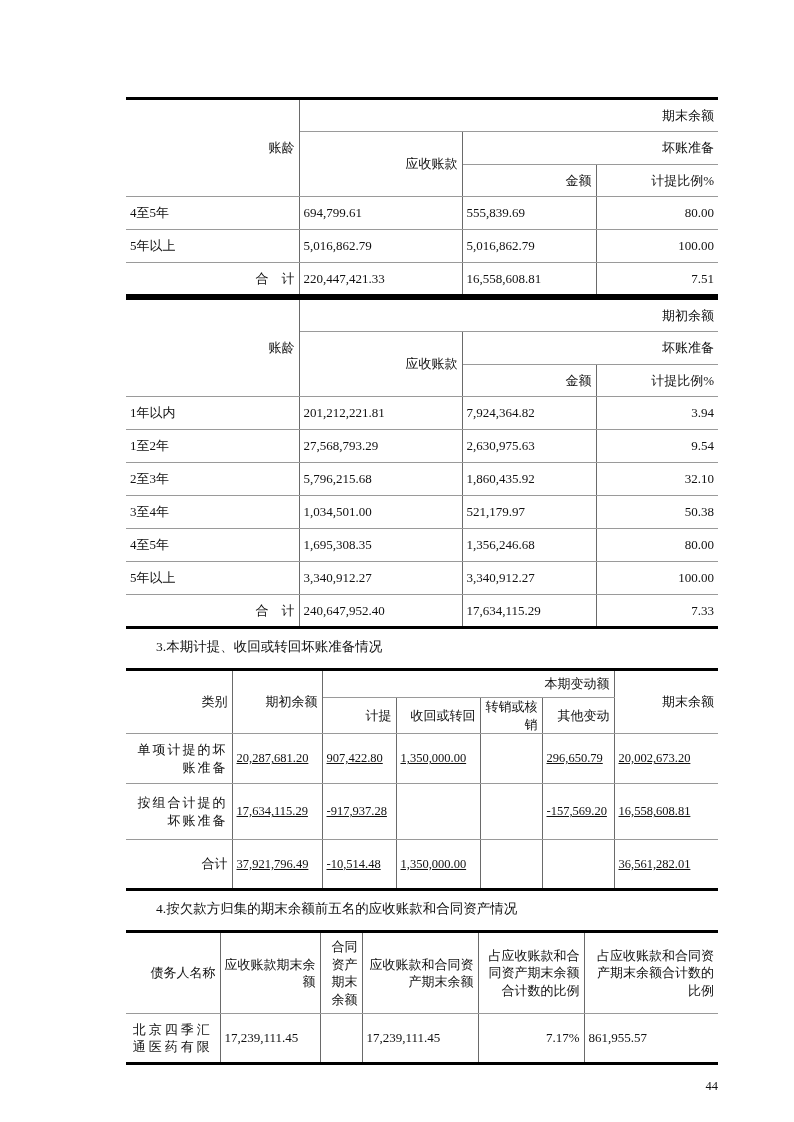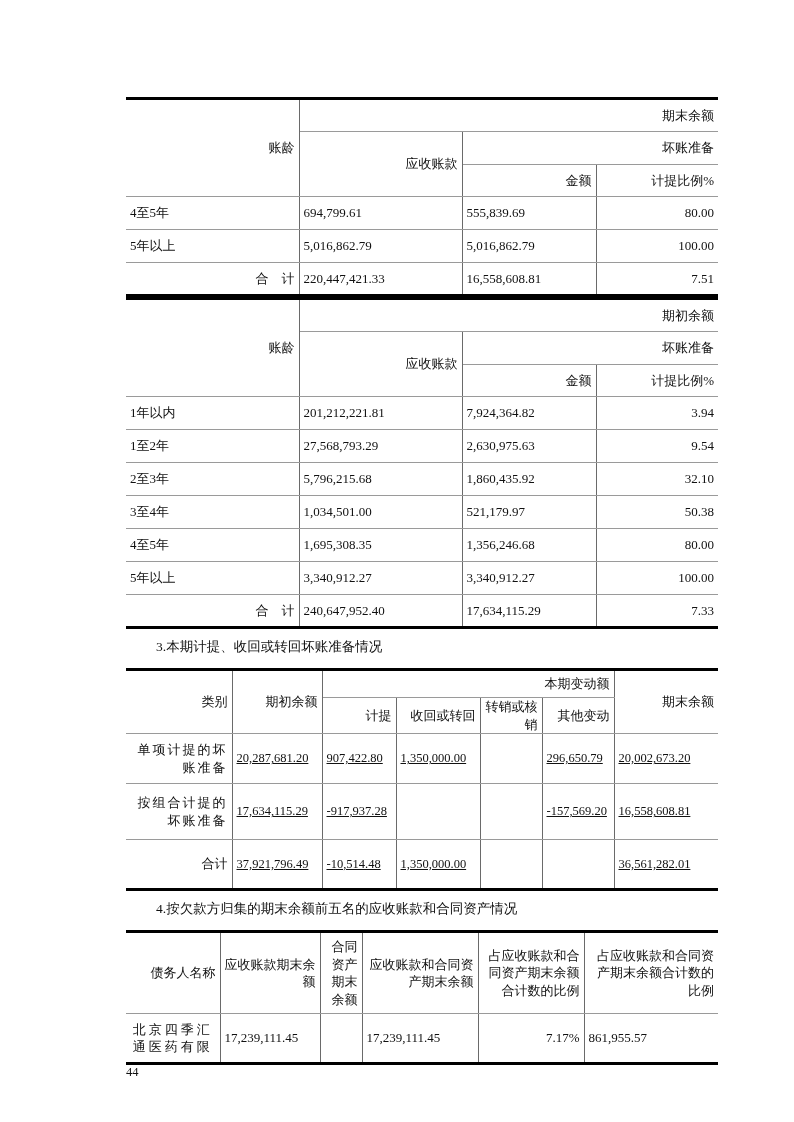--- a/index.html
+++ b/index.html
@@ -34,21 +34,21 @@
   .hr82{ height:82px; }
   
   .p-ar   { padding:0 22px;margin-left:24px; }
   .p-ca   { padding:0 7px;  }
   .p-tot  { padding:0 10px; }
   .p-ratio{ padding:0 12px; }
   .p-prov { padding:0 13px; }
   .t4hdr td { line-height:1.4; }
   .cont-label { margin:13px 0 4px 30px; font-size:13.5px; }
   .sec-heading { margin:9px 0 12px 30px; font-size:13.5px; }
-  .footer { text-align:left; font-size:12.5px; }
+  .footer { text-align:right; margin-top:14px; font-size:12.5px; }
 </style>
 </head>
 <body>
 
 <div class="page">
   <div class="content">
 
     <table class="tbl">
       <colgroup>
           <col style="width:173px">

